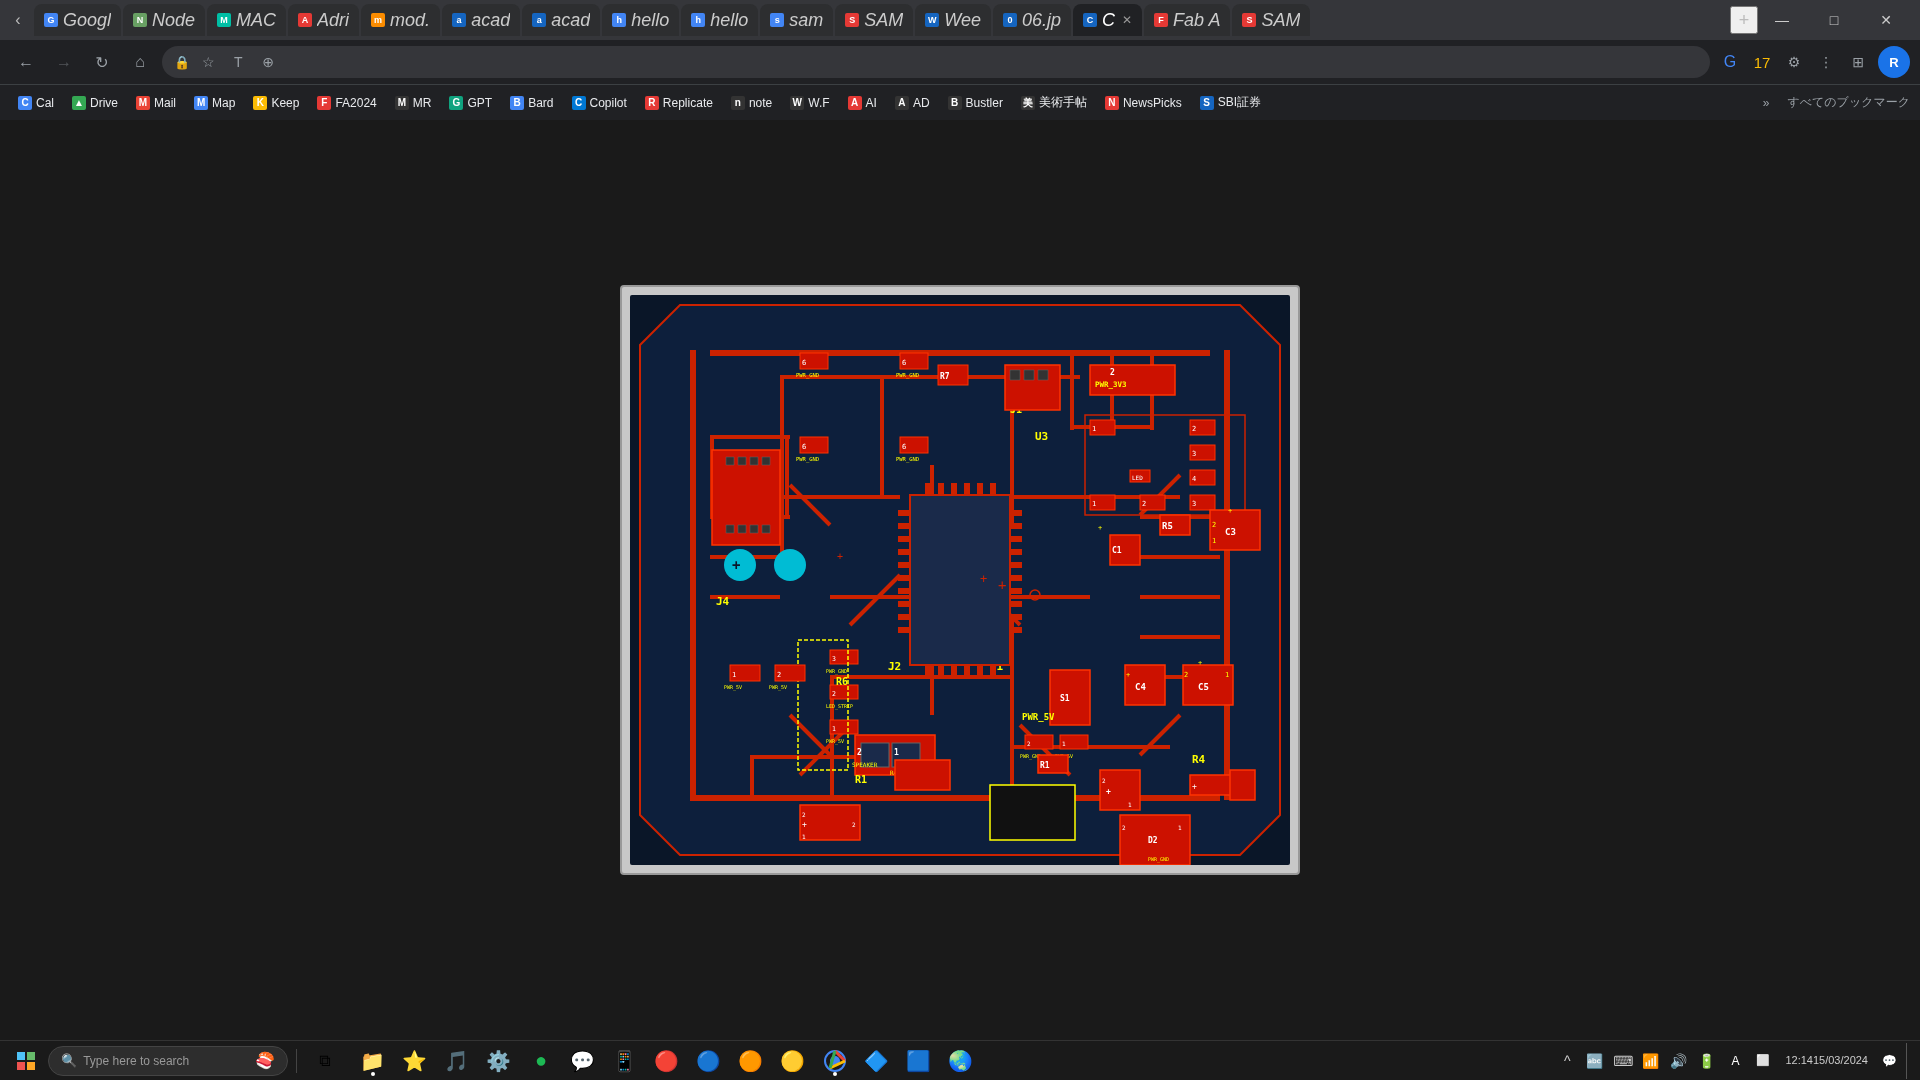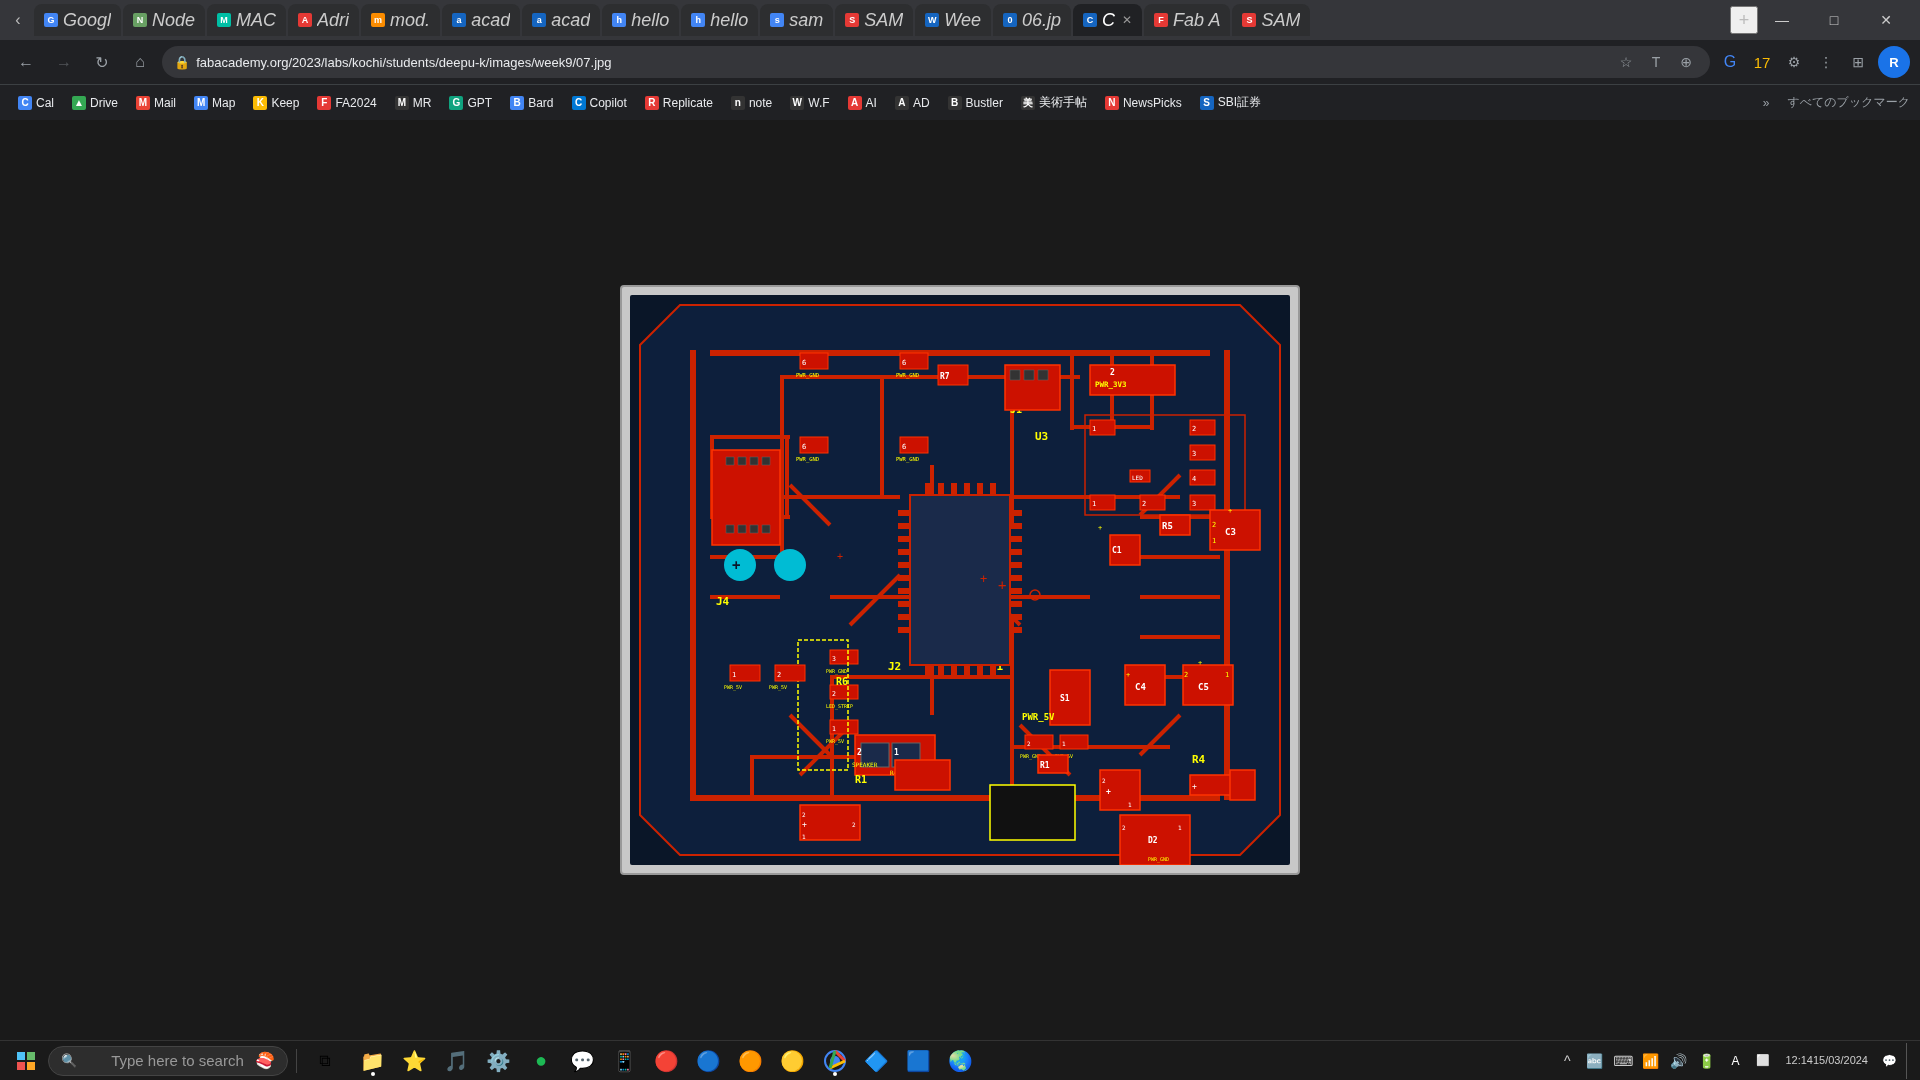--- a/index.html
+++ b/index.html
@@ -276,22 +276,21 @@
       padding: 0 12px;
       gap: 6px;
       min-width: 240px;
     }
     .search-icon-tb {
       color: #999;
       font-size: 13px;
     }
     .search-text {
       color: #999;
-      font-size: 15px;
-      margin-left: 28px;
+      font-size: 12px;
     }
     .search-sushi {
       margin-left: auto;
       font-size: 16px;
     }
     .taskbar-divider {
       width: 1px; height: 24px;
       background: #444;
       margin: 0 4px;
     }
@@ -435,21 +434,20 @@
   </div>
 
   <div class="address-bar">
     <button class="nav-btn">←</button>
     <button class="nav-btn disabled">→</button>
     <button class="nav-btn">↻</button>
     <button class="nav-btn">⌂</button>
 
     <div class="url-bar">
       <span class="url-lock">🔒</span>
-      <span class="url-text">fabacademy.org/2023/labs/kochi/students/deepu-k/images/week9/07.jpg</span>
       <div class="url-icons">
         <span class="url-icon-btn">☆</span>
         <span class="url-icon-btn">T</span>
         <span class="url-icon-btn">⊕</span>
       </div>
     </div>
 
     <div class="ext-area">
       <button class="ext-btn" style="color:#4285f4; font-size:16px;">G</button>
       <button class="ext-btn" style="font-size:15px; color:#fbbc04;">17</button>

